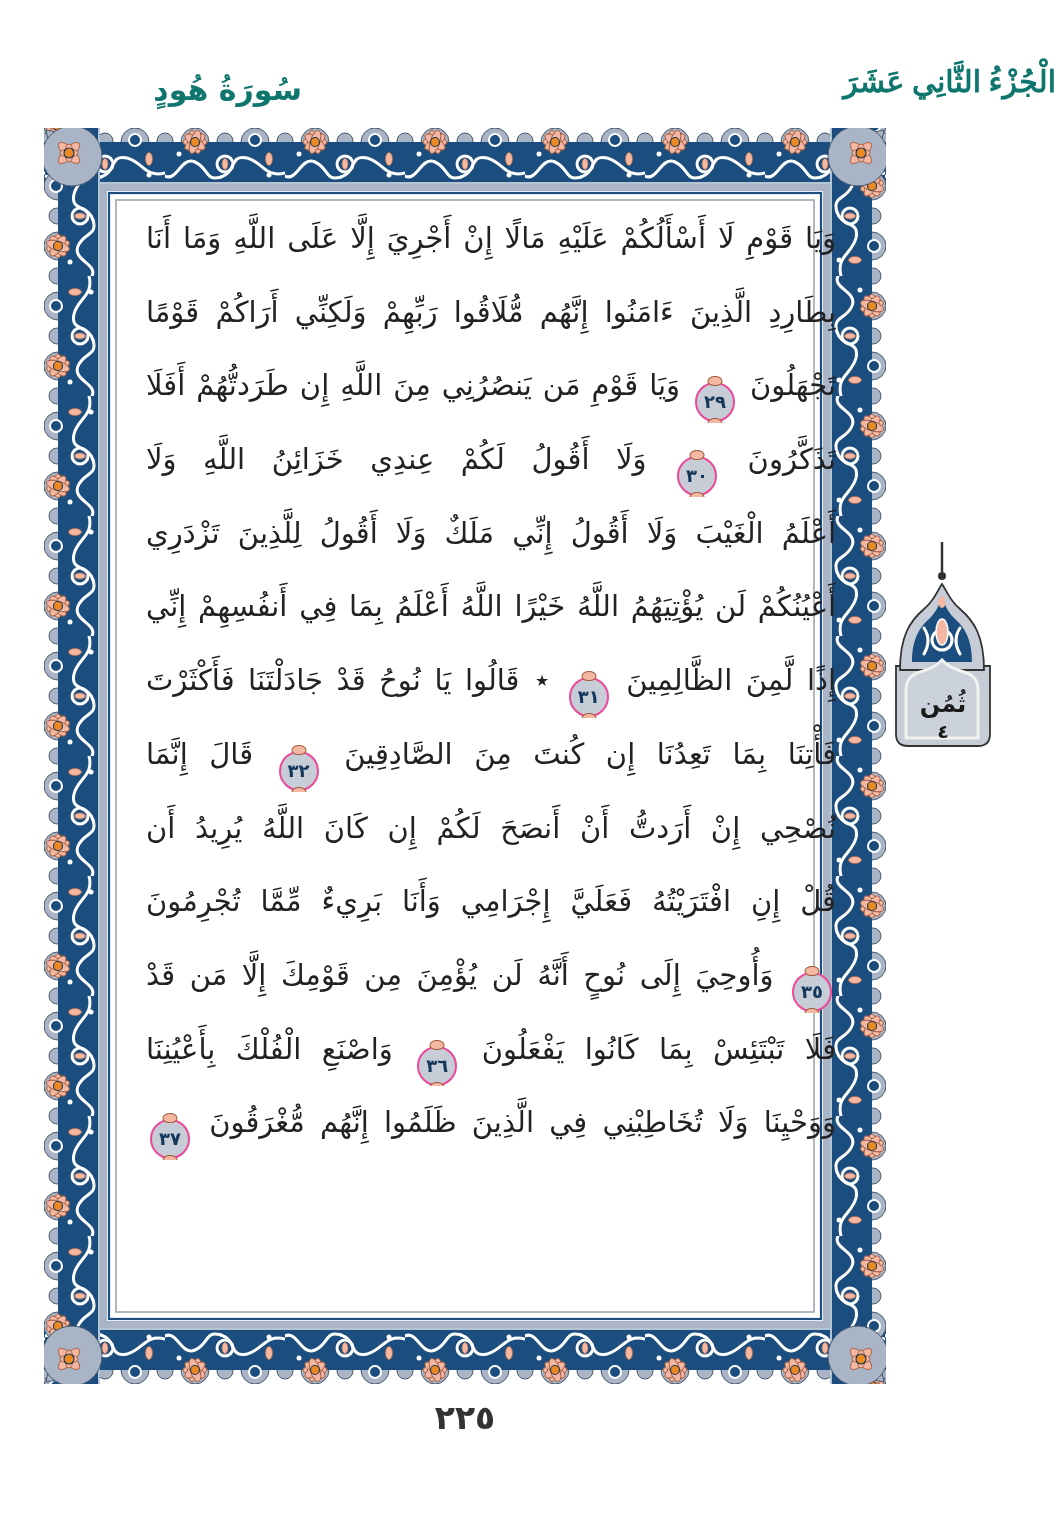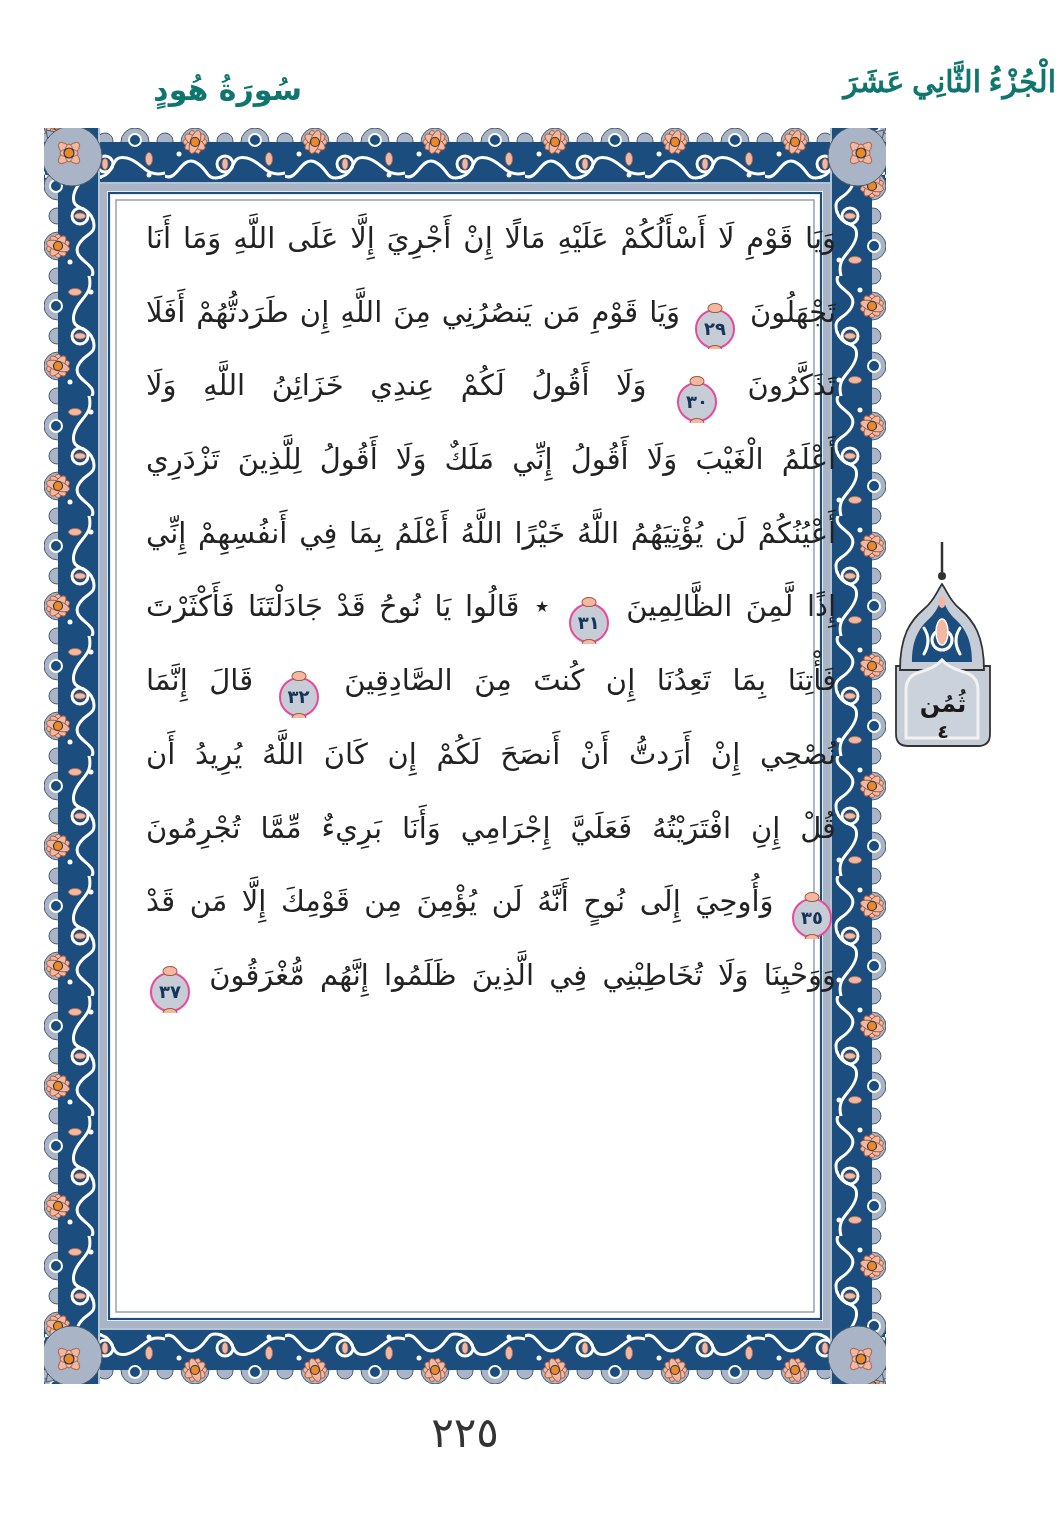--- a/index.html
+++ b/index.html
@@ -89,25 +89,24 @@
     font-family:"DejaVu Sans", sans-serif;
     fill:#1a1a1a;
     text-anchor:middle;
     direction:rtl;
   }
   
   .pageno{
     position:absolute;
     top:1398px;left:44px;width:842px;
     text-align:center;
-    font-size:42px;
-    font-weight:normal;
+    font-size:33px;
+    font-weight:bold;
     color:#333;
     direction:rtl;
-    margin-top:10px;
   }
 </style>
 </head>
 <body>
 
 <div class="page">
 
   <div class="hdr hdr-juz">الْجُزْءُ الثَّانِي عَشَرَ</div>
   <div class="hdr hdr-surah">سُورَةُ هُودٍ</div>
 
@@ -173,29 +172,31 @@
     <use href="#corner" transform="translate(0,1256) scale(1,-1)"></use>
     <use href="#corner" transform="translate(842,1256) scale(-1,-1)"></use>
 
     <rect x="59.5" y="59.5" width="723" height="1137" fill="none" stroke="var(--c-steel)" stroke-width="7"></rect>
     <rect x="65" y="65" width="712" height="1126" fill="none" stroke="var(--c-navy)" stroke-width="2.2"></rect>
     <rect x="72" y="72" width="698" height="1112" fill="none" stroke="#98a1ac" stroke-width="1.5"></rect>
   </svg>
 
   <div class="quran">
       <div class="line"><span class="words">وَيَا قَوْمِ لَا أَسْأَلُكُمْ عَلَيْهِ مَالًا إِنْ أَجْرِيَ إِلَّا عَلَى اللَّهِ وَمَا أَنَا</span> </div>
+      <div class="line"><span class="words">بِطَارِدِ الَّذِينَ ءَامَنُوا إِنَّهُم مُّلَاقُوا رَبِّهِمْ وَلَكِنِّي أَرَاكُمْ قَوْمًا</span> </div>
       <div class="line"><span class="words">تَجْهَلُونَ</span> <span class="verse">٢٩</span> <span class="words">وَيَا قَوْمِ مَن يَنصُرُنِي مِنَ اللَّهِ إِن طَرَدتُّهُمْ أَفَلَا</span> </div>
       <div class="line"><span class="words">تَذَكَّرُونَ</span> <span class="verse">٣٠</span> <span class="words">وَلَا أَقُولُ لَكُمْ عِندِي خَزَائِنُ اللَّهِ وَلَا</span> </div>
       <div class="line"><span class="words">أَعْلَمُ الْغَيْبَ وَلَا أَقُولُ إِنِّي مَلَكٌ وَلَا أَقُولُ لِلَّذِينَ تَزْدَرِي</span> </div>
       <div class="line"><span class="words">أَعْيُنُكُمْ لَن يُؤْتِيَهُمُ اللَّهُ خَيْرًا اللَّهُ أَعْلَمُ بِمَا فِي أَنفُسِهِمْ إِنِّي</span> </div>
       <div class="line"><span class="words">إِذًا لَّمِنَ الظَّالِمِينَ</span> <span class="verse">٣١</span> <span class="star">٭</span> <span class="words">قَالُوا يَا نُوحُ قَدْ جَادَلْتَنَا فَأَكْثَرْتَ جِدَالَنَا</span> </div>
       <div class="line"><span class="words">فَأْتِنَا بِمَا تَعِدُنَا إِن كُنتَ مِنَ الصَّادِقِينَ</span> <span class="verse">٣٢</span> <span class="words">قَالَ إِنَّمَا</span> </div>
       <div class="line"><span class="words">نُصْحِي إِنْ أَرَدتُّ أَنْ أَنصَحَ لَكُمْ إِن كَانَ اللَّهُ يُرِيدُ أَن</span> </div>
       <div class="line"><span class="words">قُلْ إِنِ افْتَرَيْتُهُ فَعَلَيَّ إِجْرَامِي وَأَنَا بَرِيءٌ مِّمَّا تُجْرِمُونَ</span> </div>
       <div class="line"><span class="verse">٣٥</span> <span class="words">وَأُوحِيَ إِلَى نُوحٍ أَنَّهُ لَن يُؤْمِنَ مِن قَوْمِكَ إِلَّا مَن قَدْ ءَامَنَ</span> </div>
+      <div class="line"><span class="words">فَلَا تَبْتَئِسْ بِمَا كَانُوا يَفْعَلُونَ</span> <span class="verse">٣٦</span> <span class="words">وَاصْنَعِ الْفُلْكَ بِأَعْيُنِنَا</span> </div>
       <div class="line"><span class="words">وَوَحْيِنَا وَلَا تُخَاطِبْنِي فِي الَّذِينَ ظَلَمُوا إِنَّهُم مُّغْرَقُونَ</span> <span class="verse">٣٧</span> </div>
     </div>
 
   <svg class="hizb" width="106" height="212" viewBox="0 0 106 212">
     <line x1="52" y1="2" x2="52" y2="32" stroke="#333333" stroke-width="2.5"></line>
     <circle cx="52" cy="36" r="4" fill="#333333"></circle>
     <path d="M6,126 H100 V194 Q100,206 88,206 H18 Q6,206 6,194 Z" fill="var(--c-panel)" stroke="#333333" stroke-width="1.8"></path>
     <path d="M10,130 C10,96 20,81 34,69 C44,61 46,53 52,44 C58,53 60,61 70,69 C84,81 94,96 94,130 Z" fill="var(--c-panel)" stroke="#333333" stroke-width="1.8"></path>
     <path d="M22,122 C22,98 30,87 40,78 C46,72 49,65 52,58 C55,65 58,72 64,78 C74,87 82,98 82,122 Z" fill="var(--c-navy)"></path>
     <circle cx="52" cy="100" r="10" class="wv"></circle>

